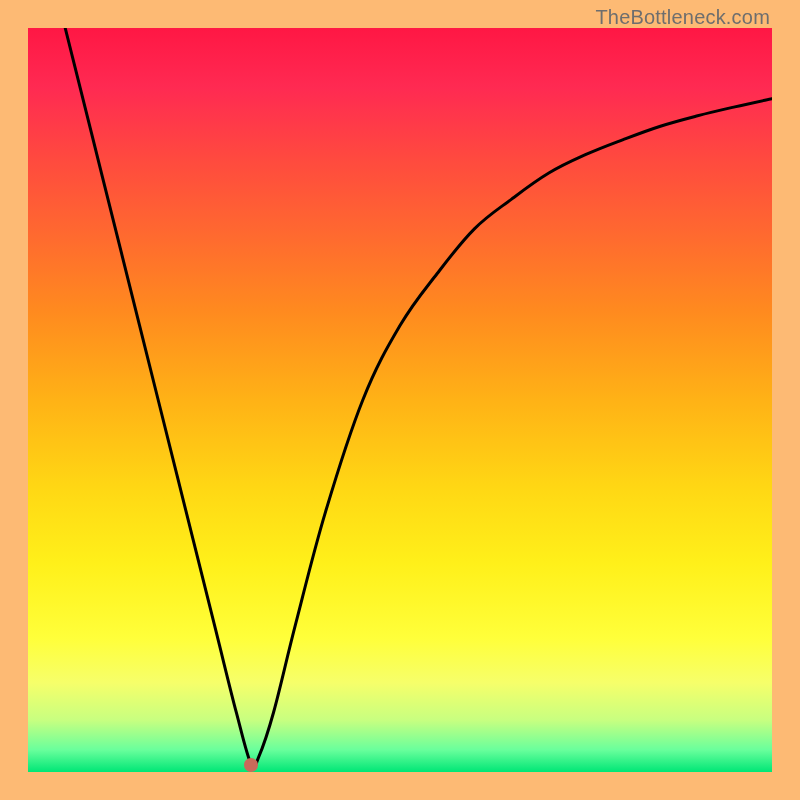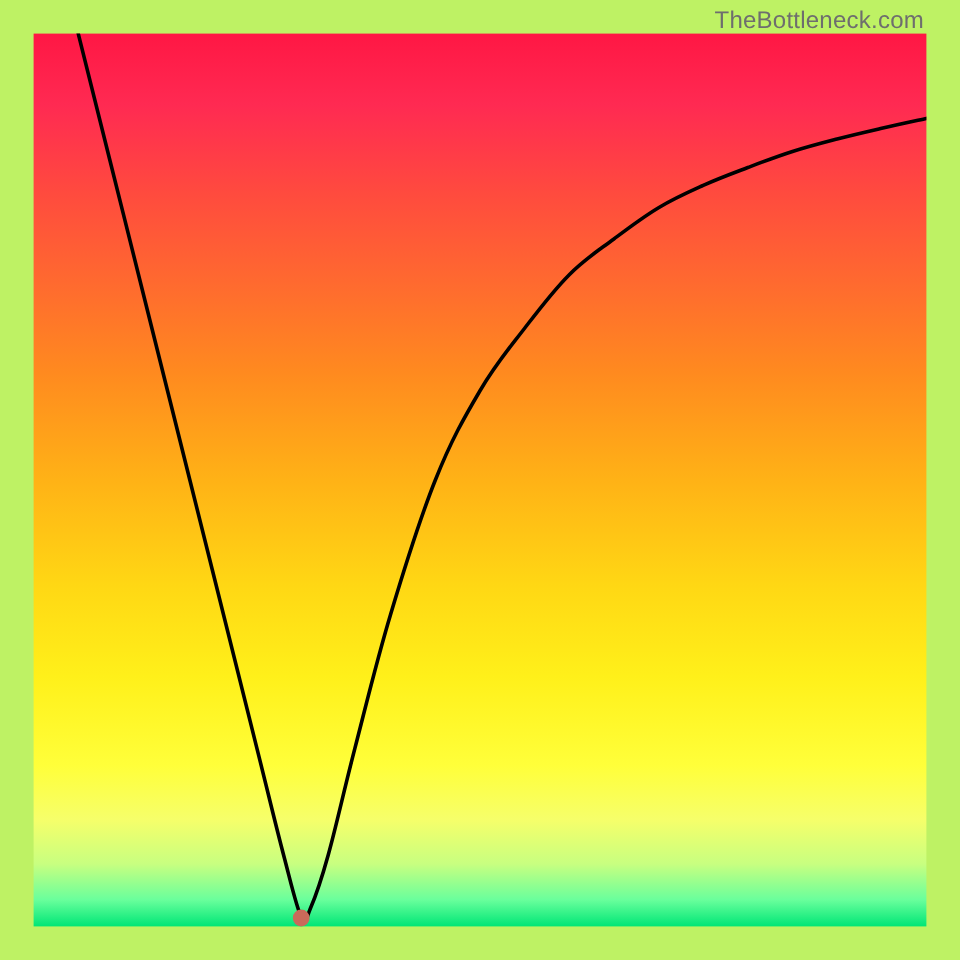--- a/index.html
+++ b/index.html
@@ -1,21 +1,21 @@
 <!DOCTYPE html>
 <html><head>
 <meta charset="utf-8">
 <style>
   * { margin: 0; padding: 0; box-sizing: border-box; }
   html, body { width: 800px; height: 800px; overflow: hidden; background: #000; }
   .frame {
     position: relative;
     width: 800px;
     height: 800px;
-    background: #bef264;
+    background: #fdba74;
   }
   .plot-area {
     position: absolute;
     left: 28px;
     top: 28px;
     width: 744px;
     height: 744px;
     background: linear-gradient(to bottom,
       #ff1744 0%,
       #ff2a52 8%,

